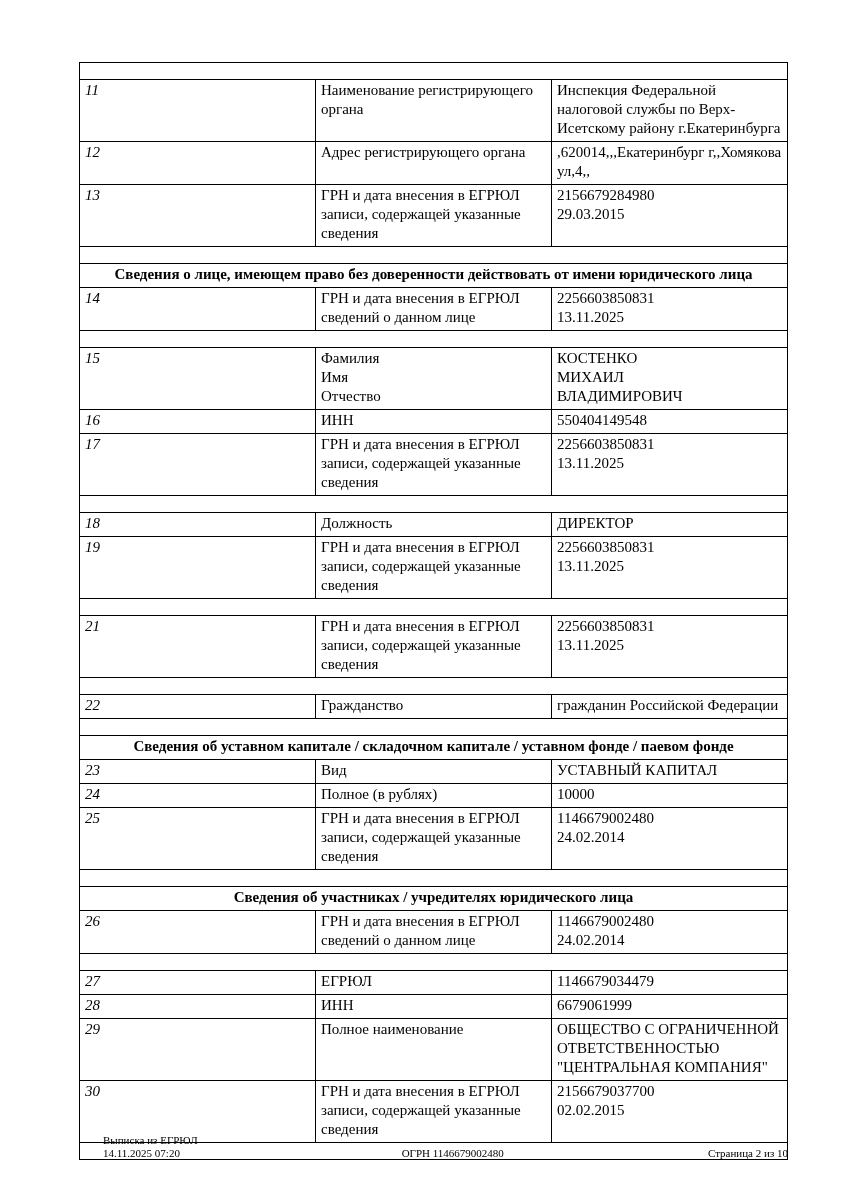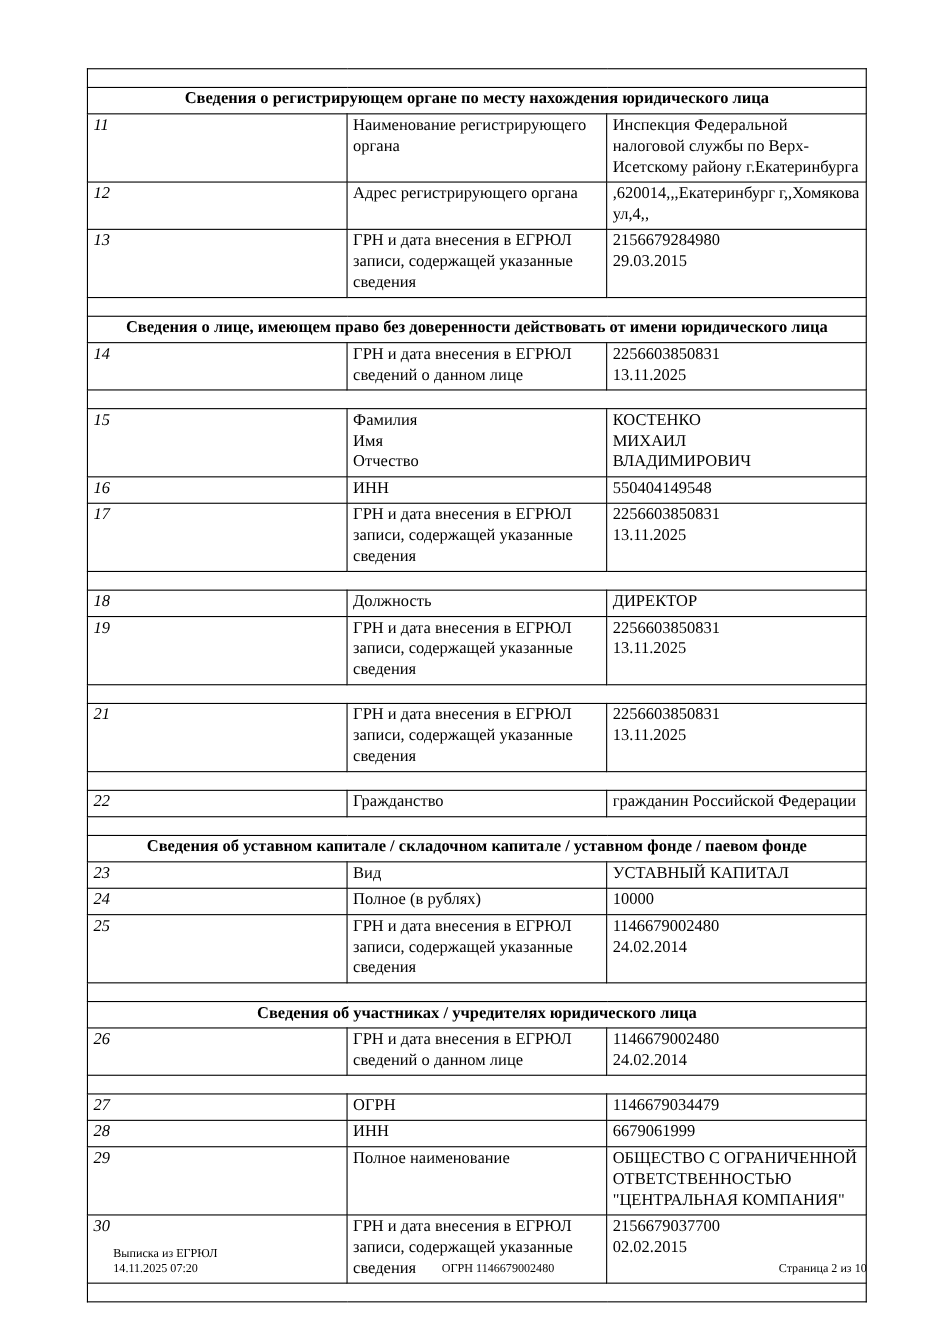--- a/index.html
+++ b/index.html
@@ -73,23 +73,20 @@
 <body>
 
 <div class="page">
 
   <table class="doc-table">
     <tbody>
       <tr class="blank">
           <td colspan="3"></td>
         </tr>
 
-      <tr>
-        <td colspan="3" class="section">Сведения о регистрирующем органе по месту нахождения юридического лица</td>
-      </tr>
 
       <tr>
         <td class="num">11</td>
         <td class="label">Наименование регистрирующего органа</td>
         <td class="value">Инспекция Федеральной налоговой службы по Верх-Исетскому району г.Екатеринбурга</td>
       </tr>
       <tr>
         <td class="num">12</td>
         <td class="label">Адрес регистрирующего органа</td>
         <td class="value">,620014,,,Екатеринбург г,,Хомякова ул,4,,</td>
@@ -217,21 +214,21 @@
         <td class="value">1146679002480
 24.02.2014</td>
       </tr>
 
       <tr class="blank">
           <td colspan="3"></td>
         </tr>
 
       <tr>
         <td class="num">27</td>
-        <td class="label">ОГРН</td>
+        <td class="label">ЕГРЮЛ</td>
         <td class="value">1146679034479</td>
       </tr>
       <tr>
         <td class="num">28</td>
         <td class="label">ИНН</td>
         <td class="value">6679061999</td>
       </tr>
       <tr>
         <td class="num">29</td>
         <td class="label">Полное наименование</td>

